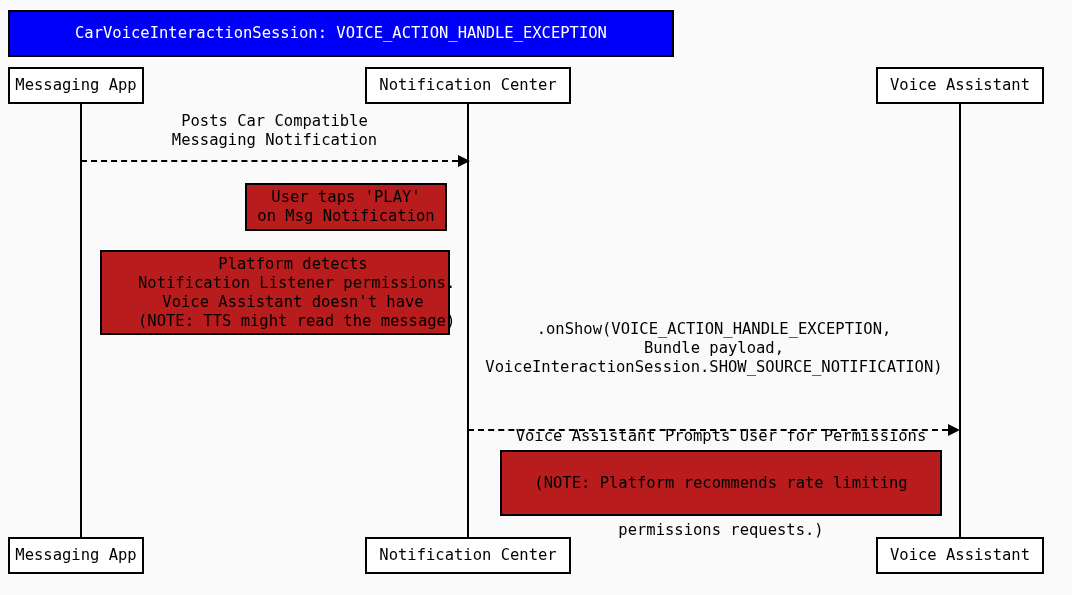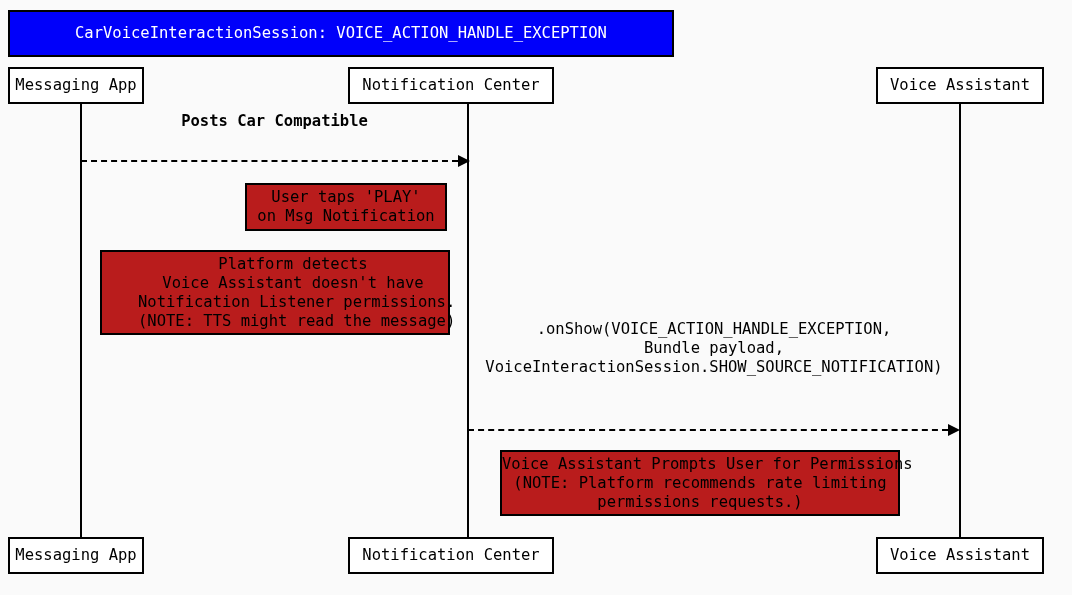--- a/index.html
+++ b/index.html
@@ -50,29 +50,29 @@
     border: 2px solid #000;
     background: #fff;
     display: flex;
     align-items: center;
     justify-content: center;
     white-space: nowrap;
   }
   .row-top { top: 67px; }
   .row-bottom { top: 537px; }
   .pos-ma { left: 8px;   width: 136px; }
-  .pos-nc { left: 348px; width: 206px; align-items: center; }
+  .pos-nc { left: 365px; width: 206px; align-items: center; }
   .pos-va { left: 876px; width: 168px; }
 
   .msg-label {
     position: absolute;
     text-align: center;
     white-space: nowrap;
   }
-  .msg1-label { left: 81px;  width: 387px; top: 112px; font-weight: bold; }
+  .msg1-label { left: 81px;  width: 387px; top: 112px; }
   .msg2-label { left: 458px; width: 512px; top: 320px; }
 
   .arrow {
     position: absolute;
     height: 0;
     border-top: 2px dashed #000;
   }
   .arrow1 { left: 81px;  top: 160px; width: 377px; }
   .arrow2 { left: 468px; top: 429px; width: 480px; }
   .arrow-head {
@@ -89,21 +89,21 @@
     background: #b91c1c;
     border: 2px solid #000;
     text-align: center;
     display: flex;
     flex-direction: column;
     justify-content: center;
     white-space: nowrap;
   }
   .note1 { left: 245px; top: 183px; width: 202px; height: 48px; }
   .note2 { left: 100px; top: 250px; width: 350px; height: 85px; padding-left: 36px; }
-  .note3 { left: 500px; top: 450px; width: 400px; height: 66px; }
+  .note3 { left: 500px; top: 450px; width: 442px; height: 66px; gap: 28px; }
 </style>
 </head>
 <body>
 
 <div class="diagram">
 
   <div class="title-box">
     <div>CarVoiceInteractionSession: VOICE_ACTION_HANDLE_EXCEPTION</div>
   </div>
 
@@ -116,34 +116,35 @@
   </div>
   <div class="actor row-top pos-nc">
     <span>Notification Center</span>
   </div>
   <div class="actor row-top pos-va">
     <span>Voice Assistant</span>
   </div>
 
   <div class="msg-label msg1-label">
     <div>Posts Car Compatible</div>
+    <div>Messaging Notification</div>
   </div>
   <div class="arrow arrow1">
     <div class="arrow-head"></div>
   </div>
 
   <div class="note note1">
     <div>User taps 'PLAY'</div>
     <div>on Msg Notification</div>
   </div>
 
   <div class="note note2">
     <div>Platform detects</div>
+    <div>Notification Listener permissions.</div>
     <div>Voice Assistant doesn't have</div>
-    <div>Notification Listener permissions.</div>
     <div>(NOTE: TTS might read the message)</div>
   </div>
 
   <div class="msg-label msg2-label">
     <div>.onShow(VOICE_ACTION_HANDLE_EXCEPTION,</div>
     <div>Bundle payload,</div>
     <div>VoiceInteractionSession.SHOW_SOURCE_NOTIFICATION)</div>
   </div>
   <div class="arrow arrow2">
     <div class="arrow-head"></div>

